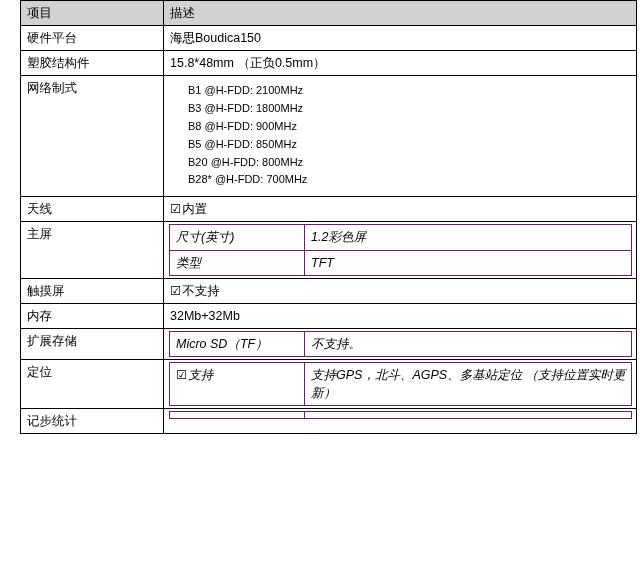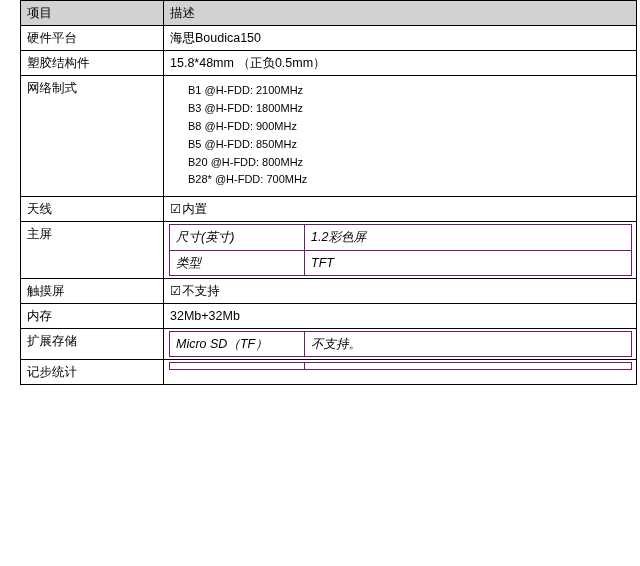--- a/index.html
+++ b/index.html
@@ -202,20 +202,39 @@
                 <tr>
               <td>Micro SD（TF）</td>
               <td>不支持。</td>
             </tr>
           </tbody>
             </table>
         </td>
       </tr>
 
 
+      <tr>
+        <td class="item"><span>定位</span></td>
+        <td class="nested">
+          <table class="inner">
+            <colgroup>
+                <col class="n-a">
+                <col class="n-b">
+              </colgroup>
+            <tbody>
+                <tr>
+              <td class="tall-loc">
+                <span class="check">☑</span><span>支持</span>
+              </td>
+              <td class="tall-loc">支持GPS，北斗、AGPS、多基站定位 （支持位置实时更新）</td>
+            </tr>
+          </tbody>
+            </table>
+        </td>
+      </tr>
 
       <tr>
         <td class="item">记步统计</td>
         <td class="nested">
           <table class="inner">
             <colgroup>
                 <col class="n-a">
                 <col class="n-b">
               </colgroup>
             <tbody>

